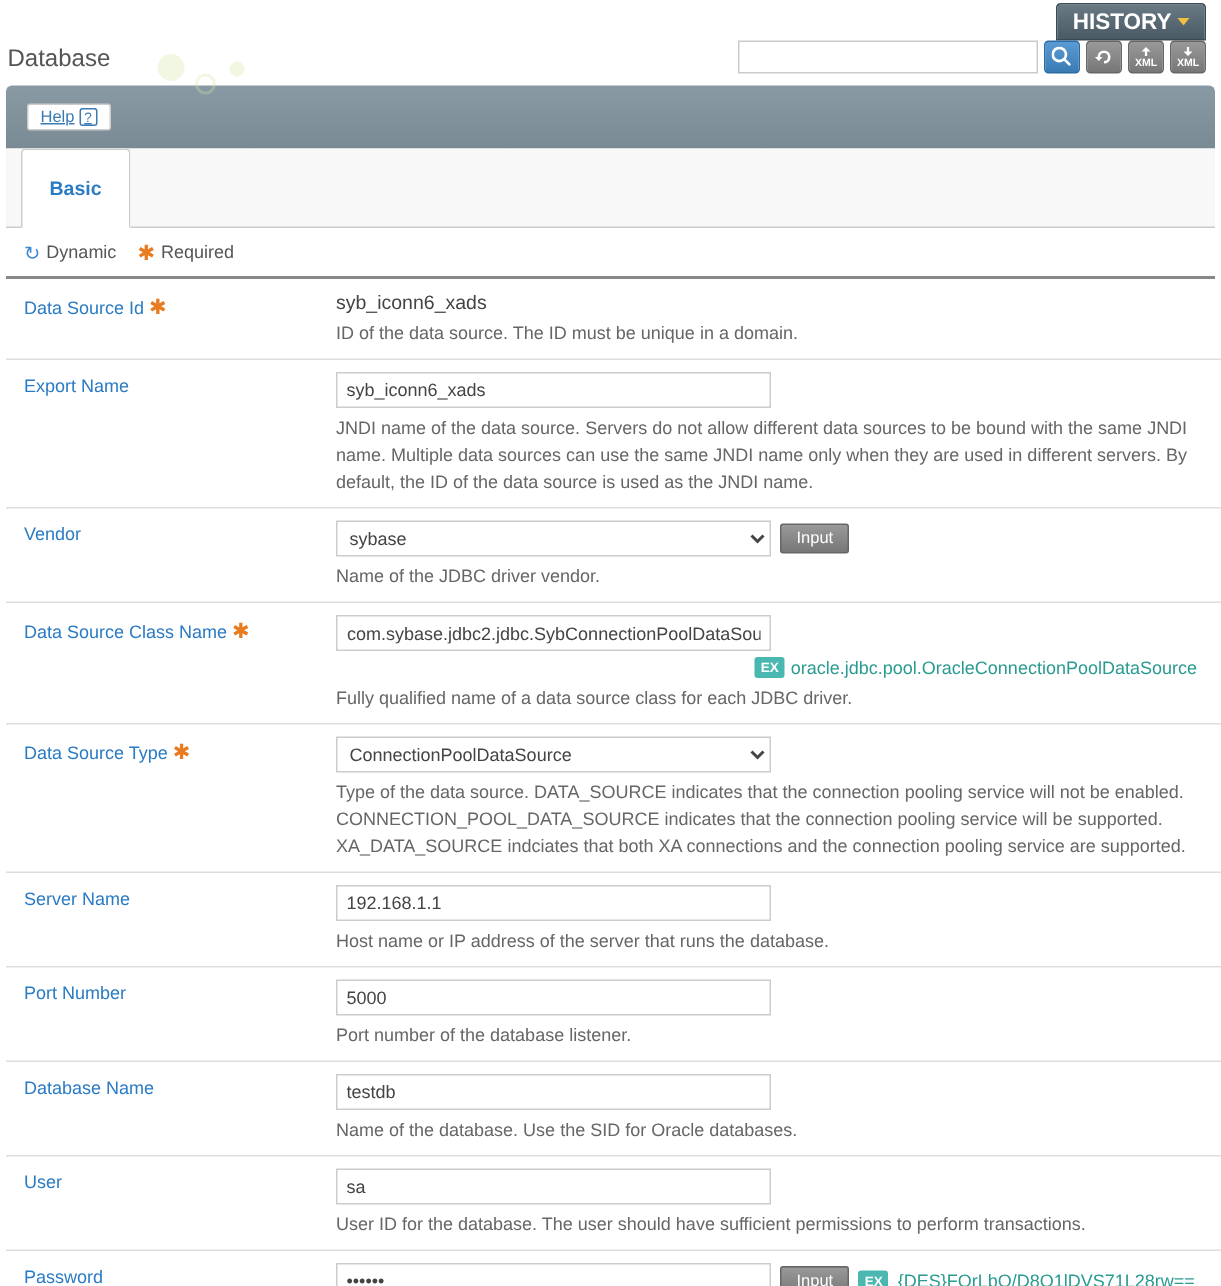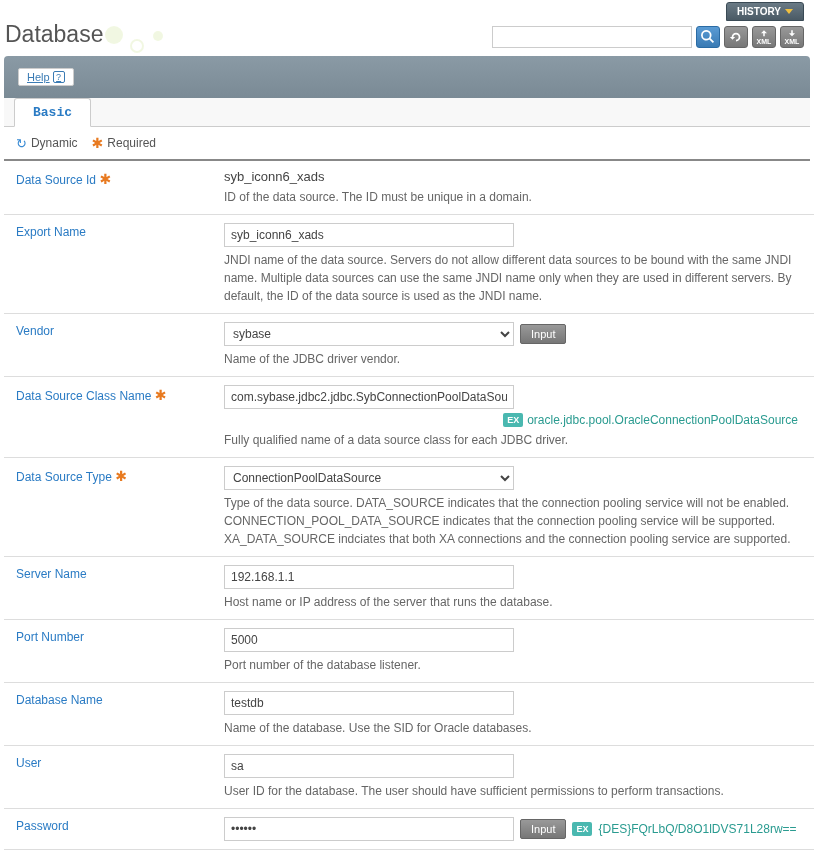--- a/index.html
+++ b/index.html
@@ -1,37 +1,37 @@
 <!DOCTYPE html>
 <html><head>
 <meta charset="utf-8">
 <style>
 * { box-sizing: border-box; margin: 0; padding: 0; }
 body { font-family: Arial, sans-serif; font-size: 12px; color: #333; background: #fff; width: 814px; }
 .header-top { display: flex; justify-content: flex-end; padding: 2px 10px 0 0; }
-.history-btn { background: linear-gradient(#6a7a85, #4a5a65); color: #fff; border: 1px solid #3a4a55; border-radius: 3px 3px 0 0; padding: 3px 10px; font-size: 10px; font-weight: bold; cursor: pointer; display: flex; align-items: center; gap: 4px; }
+.history-btn { background: linear-gradient(#6a7a85, #4a5a65); color: #fff; border: 1px solid #3a4a55; border-radius: 3px 3px 0 0; padding: 3px 10px; font-size: 15px; font-weight: bold; cursor: pointer; display: flex; align-items: center; gap: 4px; }
 .chevron-down { width: 0; height: 0; border-left: 4px solid transparent; border-right: 4px solid transparent; border-top: 5px solid #f0c040; }
 .title-area { display: flex; justify-content: space-between; align-items: flex-end; padding: 0 10px 8px 5px; position: relative; }
-.page-title { font-size: 23px; color: #555; font-weight: normal; }
+.page-title { font-size: 16px; color: #555; font-weight: normal; }
 .title-bg { position: absolute; left: 100px; top: 0; width: 80px; height: 40px; opacity: 0.3; }
 .circle { border-radius: 50%; position: absolute; }
 .c1 { width: 18px; height: 18px; background: #d4e8a0; left: 0; top: 5px; }
 .c2 { width: 14px; height: 14px; border: 2px solid #d4e8a0; left: 25px; top: 18px; }
 .c3 { width: 10px; height: 10px; background: #d4e8a0; left: 48px; top: 10px; }
 .search-area { display: flex; align-items: center; gap: 4px; }
 .search-box { width: 200px; height: 22px; border: 1px solid #ccc; padding: 0 4px; }
 .icon-btn { width: 24px; height: 22px; background: linear-gradient(#5a9bd4, #3a7bb4); border: 1px solid #2a6ba4; border-radius: 3px; display: flex; align-items: center; justify-content: center; cursor: pointer; }
 .icon-btn-gray { background: linear-gradient(#999, #777); border-color: #666; }
 .icon-btn svg { width: 14px; height: 14px; fill: #fff; }
 .xml-text { font-size: 7px; font-weight: bold; color: #fff; line-height: 1; }
 .desc-bar { background: linear-gradient(#8a9aa5, #7a8a95); color: #fff; padding: 12px 14px; display: flex; justify-content: space-between; align-items: center; border-radius: 4px 4px 0 0; margin: 0 4px; }
 .desc-bar-text { font-size: 13px; }
 .help-btn { background: #fff; color: #3a7bb4; border: 1px solid #ccc; border-radius: 2px; padding: 2px 8px; font-size: 11px; cursor: pointer; display: flex; align-items: center; gap: 3px; text-decoration: underline; }
 .tabs { display: flex; border-bottom: 1px solid #ccc; padding-left: 10px; background: #f8f8f8; margin: 0 4px; }
-.tab { padding: 6px 18px; cursor: pointer; color: #666; font-size: 13px; font-family: Liberation Mono, monospace; }
+.tab { padding: 18px 18px; cursor: pointer; color: #666; font-size: 13px; }
 .tab.active { background: #fff; border: 1px solid #ccc; border-bottom: 1px solid #fff; margin-bottom: -1px; color: #2a7bc4; font-weight: bold; border-radius: 3px 3px 0 0; }
 .toolbar { display: flex; justify-content: space-between; align-items: center; padding: 8px 12px; border-bottom: 2px solid #888; margin: 0 4px; }
 .legend { display: flex; gap: 14px; font-size: 12px; color: #555; }
 .legend-item { display: flex; align-items: center; gap: 4px; }
 .dynamic-icon { color: #3a8bd4; font-size: 13px; }
 .required-icon { color: #e87a20; font-size: 14px; }
 .action-btns { display: flex; gap: 6px; }
 .btn-ok { background: linear-gradient(#4a9bd4, #2a7bb4); color: #fff; border: 1px solid #1a6ba4; border-radius: 3px; padding: 4px 24px; font-size: 12px; cursor: pointer; }
 .btn-reset { background: #fff; color: #555; border: 1px solid #bbb; border-radius: 3px; padding: 4px 14px; font-size: 12px; cursor: pointer; }
 .form-table { width: 100%; border-collapse: collapse; margin: 0 4px; }

